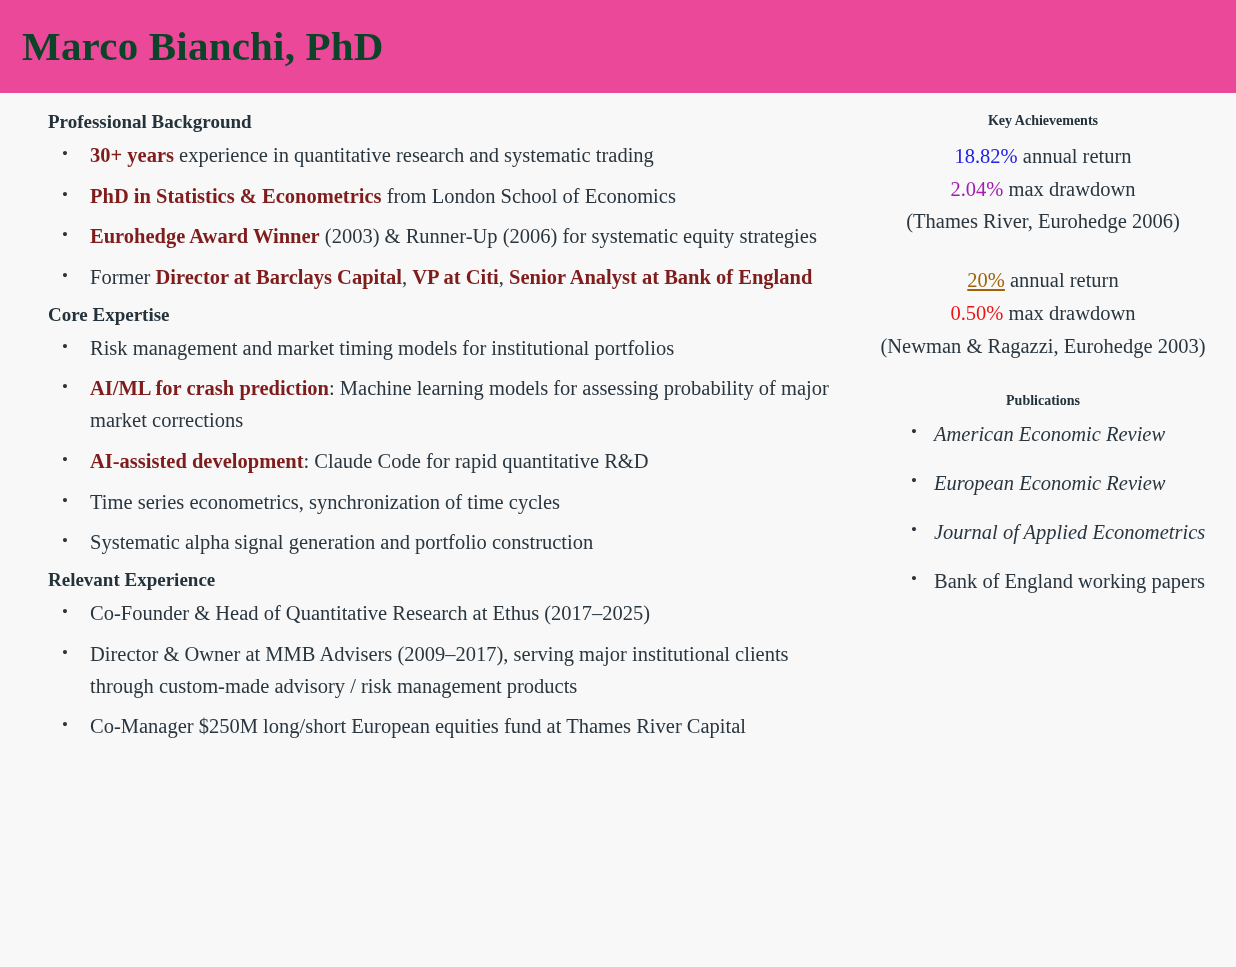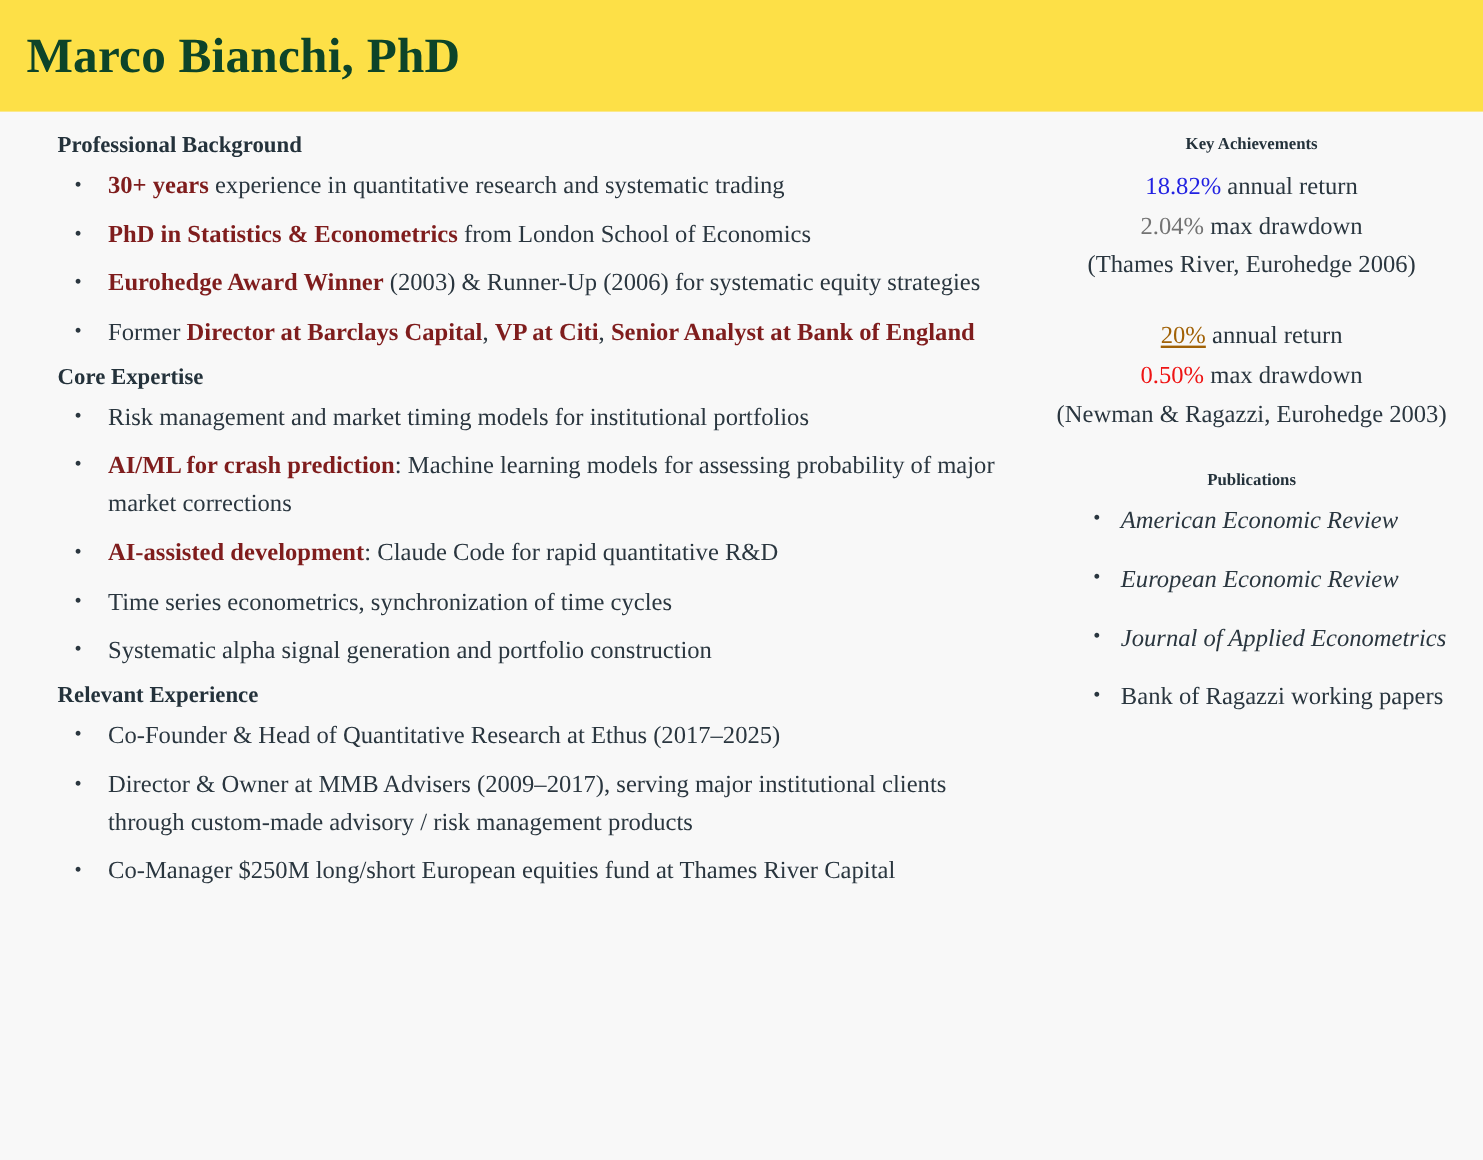--- a/index.html
+++ b/index.html
@@ -11,21 +11,21 @@
     width: 1236px;
     height: 967px;
     background: #f8f8f8;
     font-family: "Liberation Serif", "DejaVu Serif", serif;
     color: #26343c;
     overflow: hidden;
   }
 
   
   .header-band {
-    background: #fde047;
+    background: #ec4899;
     height: 93px;
     box-sizing: border-box;
     display: flex;
     align-items: center;
     padding-left: 22px;
   }
   .doc-title {
     font-size: 41px;
     font-weight: bold;
     color: #0d4429;
@@ -180,31 +180,31 @@
           <li><span>Co-Manager $250M long/short European equities fund at Thames River Capital</span></li>
         </ul>
       </div>
   </div>
 
   <div class="col-side">
     <div class="side-head">Key Achievements</div>
     <div id="achievements-container">
         <div class="achv-block">
           <span class="line"><span class="num-up" style="color: rgb(34, 34, 226);">18.82%</span><span> annual return</span></span>
-          <span class="line"><span class="num-down" style="color: #737373;">2.04%</span><span> max drawdown</span></span>
+          <span class="line"><span class="num-down" style="color: #a21caf;">2.04%</span><span> max drawdown</span></span>
           <span class="line">(Thames River, Eurohedge 2006)</span>
         </div>
         <div class="achv-block">
           <span class="line"><span class="num-up" style="color: #a16207; text-decoration: underline;">20%</span><span> annual return</span></span>
           <span class="line"><span class="num-down" style="color: rgb(238, 20, 20);">0.50%</span><span> max drawdown</span></span>
           <span class="line">(Newman &amp; Ragazzi, Eurohedge 2003)</span>
         </div>
       </div>
     <div class="side-head publications">Publications</div>
     <ul class="pub-list" id="publications-container">
         <li>American Economic Review</li>
         <li>European Economic Review</li>
         <li>Journal of Applied Econometrics</li>
-        <li class="upright">Bank of Ragazzi working papers</li>
+        <li class="upright">Bank of England working papers</li>
       </ul>
   </div>
 
 </div>
 
 </body></html>

